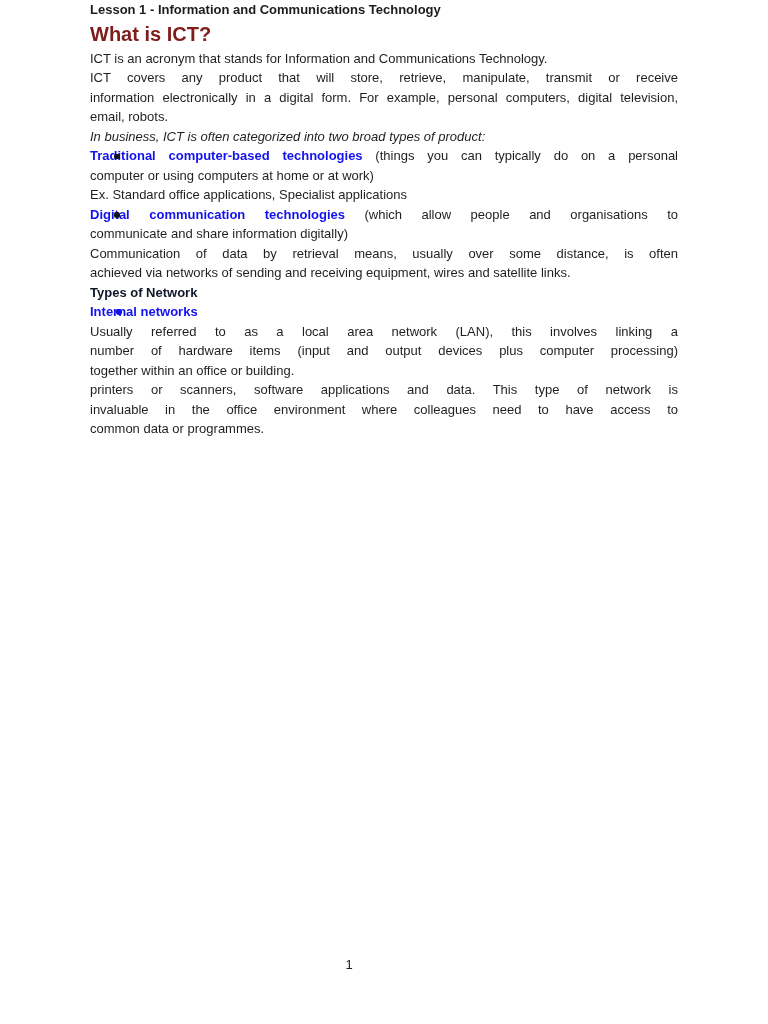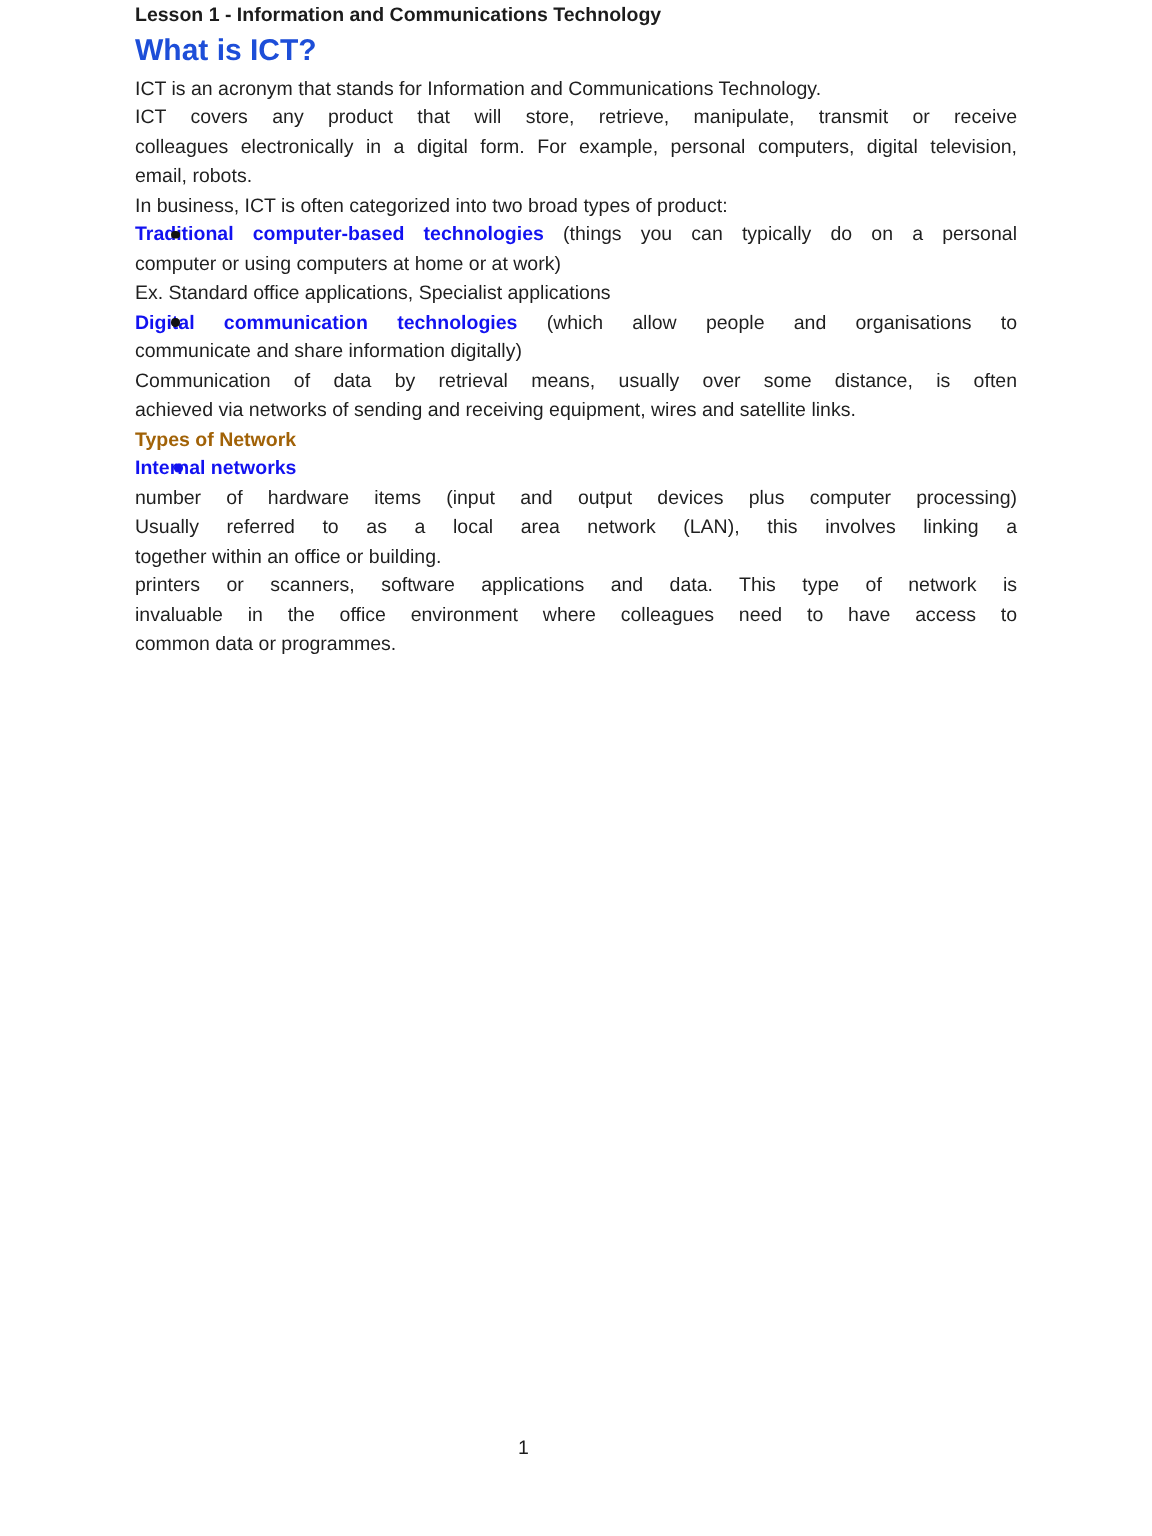--- a/index.html
+++ b/index.html
@@ -30,35 +30,35 @@
     font-weight: bold;
     font-size: 13px;
     line-height: 19.5px;
     color: #1c1c1c;
   }
   .heading {
     margin-top: 38px;
     font-weight: bold;
     font-size: 20px;
     line-height: 29px;
-    color: #1d4ed8;
+    color: #7f1d1d;
   }
   .ln { line-height: 19.5px; }
   .j  { text-align: justify; text-align-last: justify; text-justify: inter-word; }
   .last { text-align: left; text-align-last: left; }
 
   .ind45 { padding-left: 45px; }
   .ind43 { padding-left: 43px; }
   .ind47 { padding-left: 47px; }
   .ind39 { padding-left: 39px; }
 
   .mt-p1 { margin-top: 19px; }
   .mt-p2 { margin-top: 19.5px; }
   .mt-p3 { margin-top: 18.5px; }
-  .mt-p4 { margin-top: 37px; }
+  .mt-p4 { margin-top: 37px; font-style: italic; }
   .mt-b1 { margin-top: 18.5px; }
   .mt-ex { margin-top: 19px; }
   .mt-b2 { margin-top: 18.5px; }
   .mt-p5 { margin-top: 19px; }
   .mt-sh { margin-top: 19px; }
   .mt-b3 { margin-top: 18.5px; }
   .mt-p6 { margin-top: 7.5px; }
   .mt-p7 { margin-top: 11.5px; }
 
   .bullet-row { position: relative; }
@@ -75,21 +75,21 @@
   .sub-bullet-row .bullet-dot { left: 26px; top: 7px; background: #1212f0; }
   .sub-bullet-text { margin-left: 45px; font-weight: bold; color: #1212f0; }
 
   .term { font-weight: bold; color: #1212f0; }
 
   .block-indent1 { margin-left: 47px; }   
   .block-indent2 { margin-left: 90px; }   
 
   .subheading {
     font-weight: bold;
-    color: #a16207;
+    color: #0f172a;
     margin-left: 47px;
   }
   .ex-line { margin-left: 47px; }
 
   .page-number {
     position: absolute;
     left: 0; right: 0;
     top: 955px;
     text-align: center;
     font-size: 13px;
@@ -106,21 +106,21 @@
     <p class="doc-title">Lesson 1 - Information and Communications Technology</p>
 
     <p class="heading">What is ICT?</p>
 
     <div class="mt-p1">
       <div class="ln ind45">ICT is an acronym that stands for Information and Communications Technology.</div>
     </div>
 
     <div class="mt-p2">
       <div class="ln j ind45">ICT covers any product that will store, retrieve, manipulate, transmit or receive</div>
-      <div class="ln j">colleagues electronically in a digital form. For example, personal computers, digital television,</div>
+      <div class="ln j">information electronically in a digital form. For example, personal computers, digital television,</div>
       <div class="ln last">email, robots.</div>
     </div>
 
 
     <div class="mt-p4">
       <div class="ln">In business, ICT is often categorized into two broad types of product:</div>
     </div>
 
     <div class="bullet-row mt-b1">
       <span class="bullet-dot"></span>
@@ -154,22 +154,22 @@
     <p class="subheading mt-sh">Types of Network</p>
 
     <div class="sub-bullet-row mt-b3">
       <span class="bullet-dot"></span>
       <div class="sub-bullet-text">
         <div class="ln">Internal networks</div>
       </div>
     </div>
 
     <div class="block-indent2 mt-p6">
+      <div class="ln j ind47">Usually referred to as a local area network (LAN), this involves linking a</div>
       <div class="ln j">number of hardware items (input and output devices plus computer processing)</div>
-      <div class="ln j ind47">Usually referred to as a local area network (LAN), this involves linking a</div>
       <div class="ln last">together within an office or building.</div>
     </div>
 
     <div class="block-indent2 mt-p7">
       <div class="ln j">printers or scanners, software applications and data. This type of network is</div>
       <div class="ln j">invaluable in the office environment where colleagues need to have access to</div>
       <div class="ln last">common data or programmes.</div>
     </div>
 
   </div>

